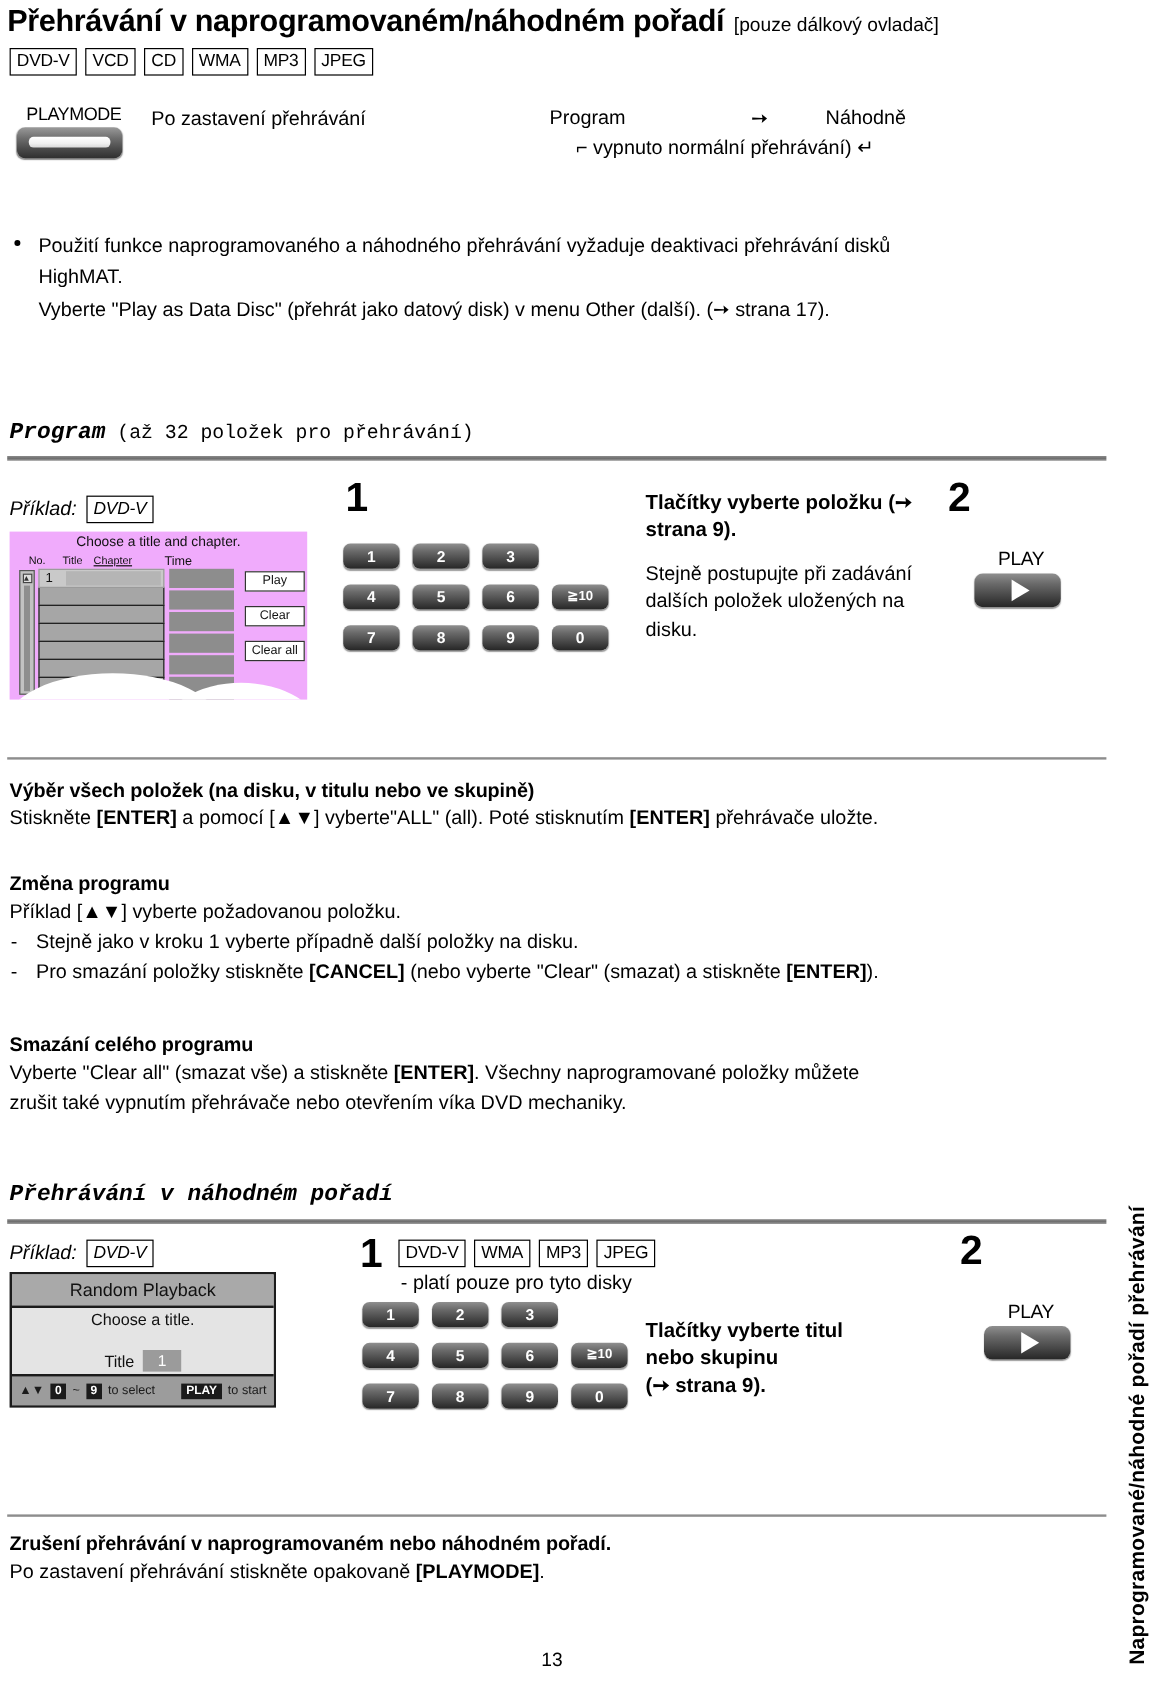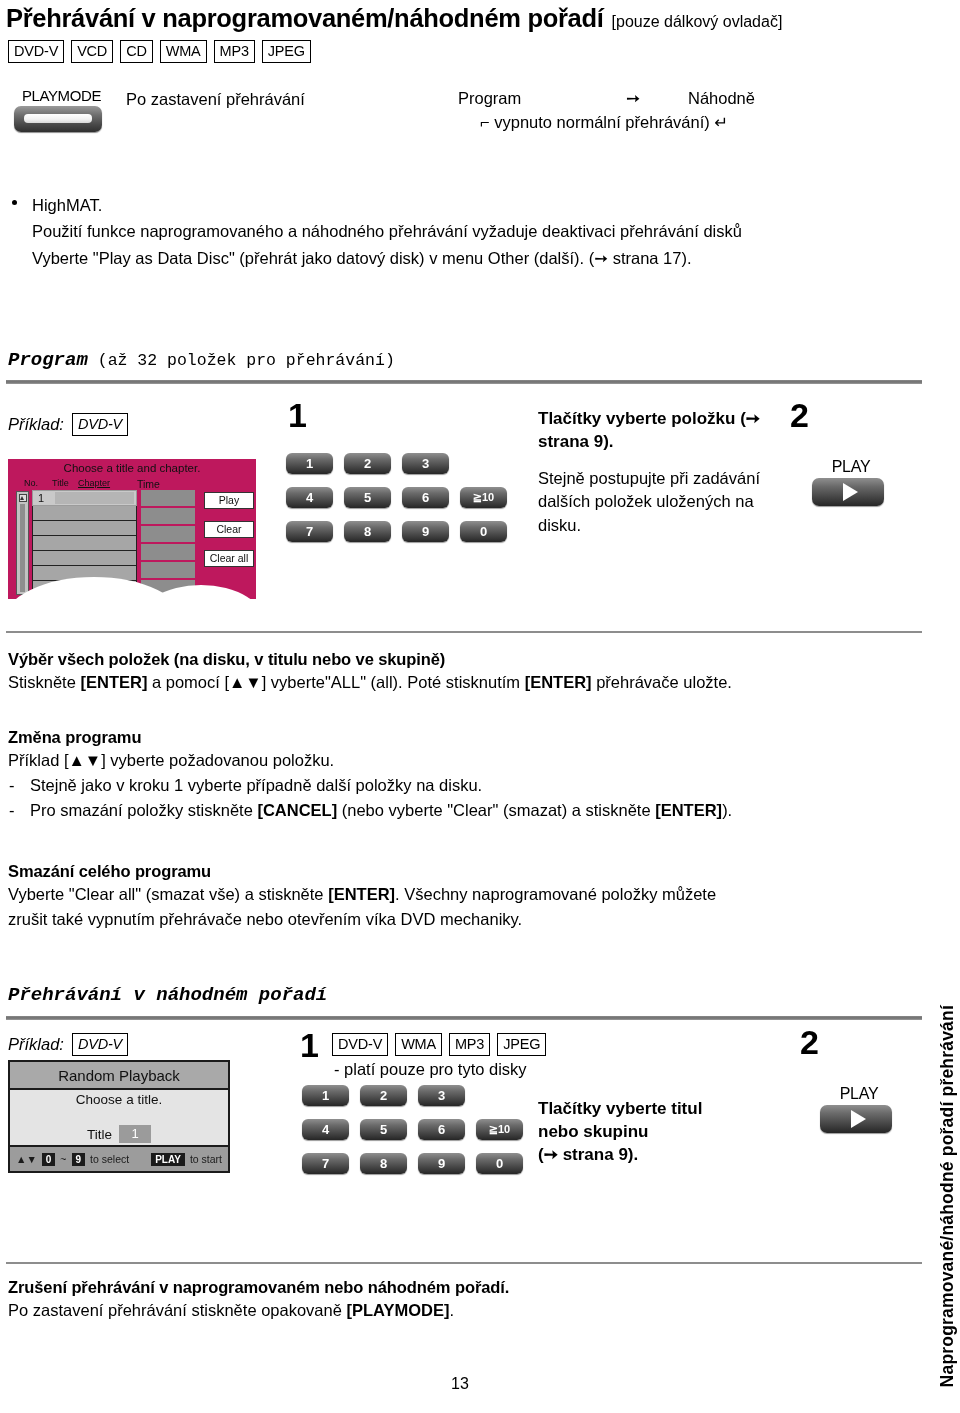--- a/index.html
+++ b/index.html
@@ -173,23 +173,22 @@
     height: 2px;
     background: #8d8d8d;
   }
 
   
   .tv-program {
     position: absolute;
     left: 8px; top: 443px;
     width: 248px;
     height: 140px;
-    background: #be185d;
+    background: #f0abfc;
     overflow: hidden;
-    margin-top: 16px;
   }
   .tv-program .tvp-title {
     position: absolute;
     left: 0; top: 3px;
     width: 248px;
     text-align: center;
     font-size: 11.5px;
     color: #111;
   }
   .tv-col-heads {
@@ -538,22 +537,22 @@
         <span class="arrow">➙</span>
         <span>Náhodně</span>
       </div>
       <div class="pm-flow-bot">⌐ vypnuto normální přehrávání) ↵</div>
     </div>
   </div>
 
   <div class="bullet-block">
     <span class="dot"></span>
     <div class="btxt">
+      <div>Použití funkce naprogramovaného a náhodného přehrávání vyžaduje deaktivaci přehrávání disků</div>
       <div>HighMAT.</div>
-      <div>Použití funkce naprogramovaného a náhodného přehrávání vyžaduje deaktivaci přehrávání disků</div>
       <div>Vyberte "Play as Data Disc" (přehrát jako datový disk) v menu Other (další). (➙ strana 17).</div>
     </div>
   </div>
 
   <div class="sec-head" style="left:8px; top:349px;">
     <span class="sh-main">Program</span><span class="sh-sub"> (až 32 položek pro přehrávání)</span>
   </div>
   <div class="rule" style="top:380px;"></div>
 
   <div class="example-row" style="left:8px; top:413px;">

